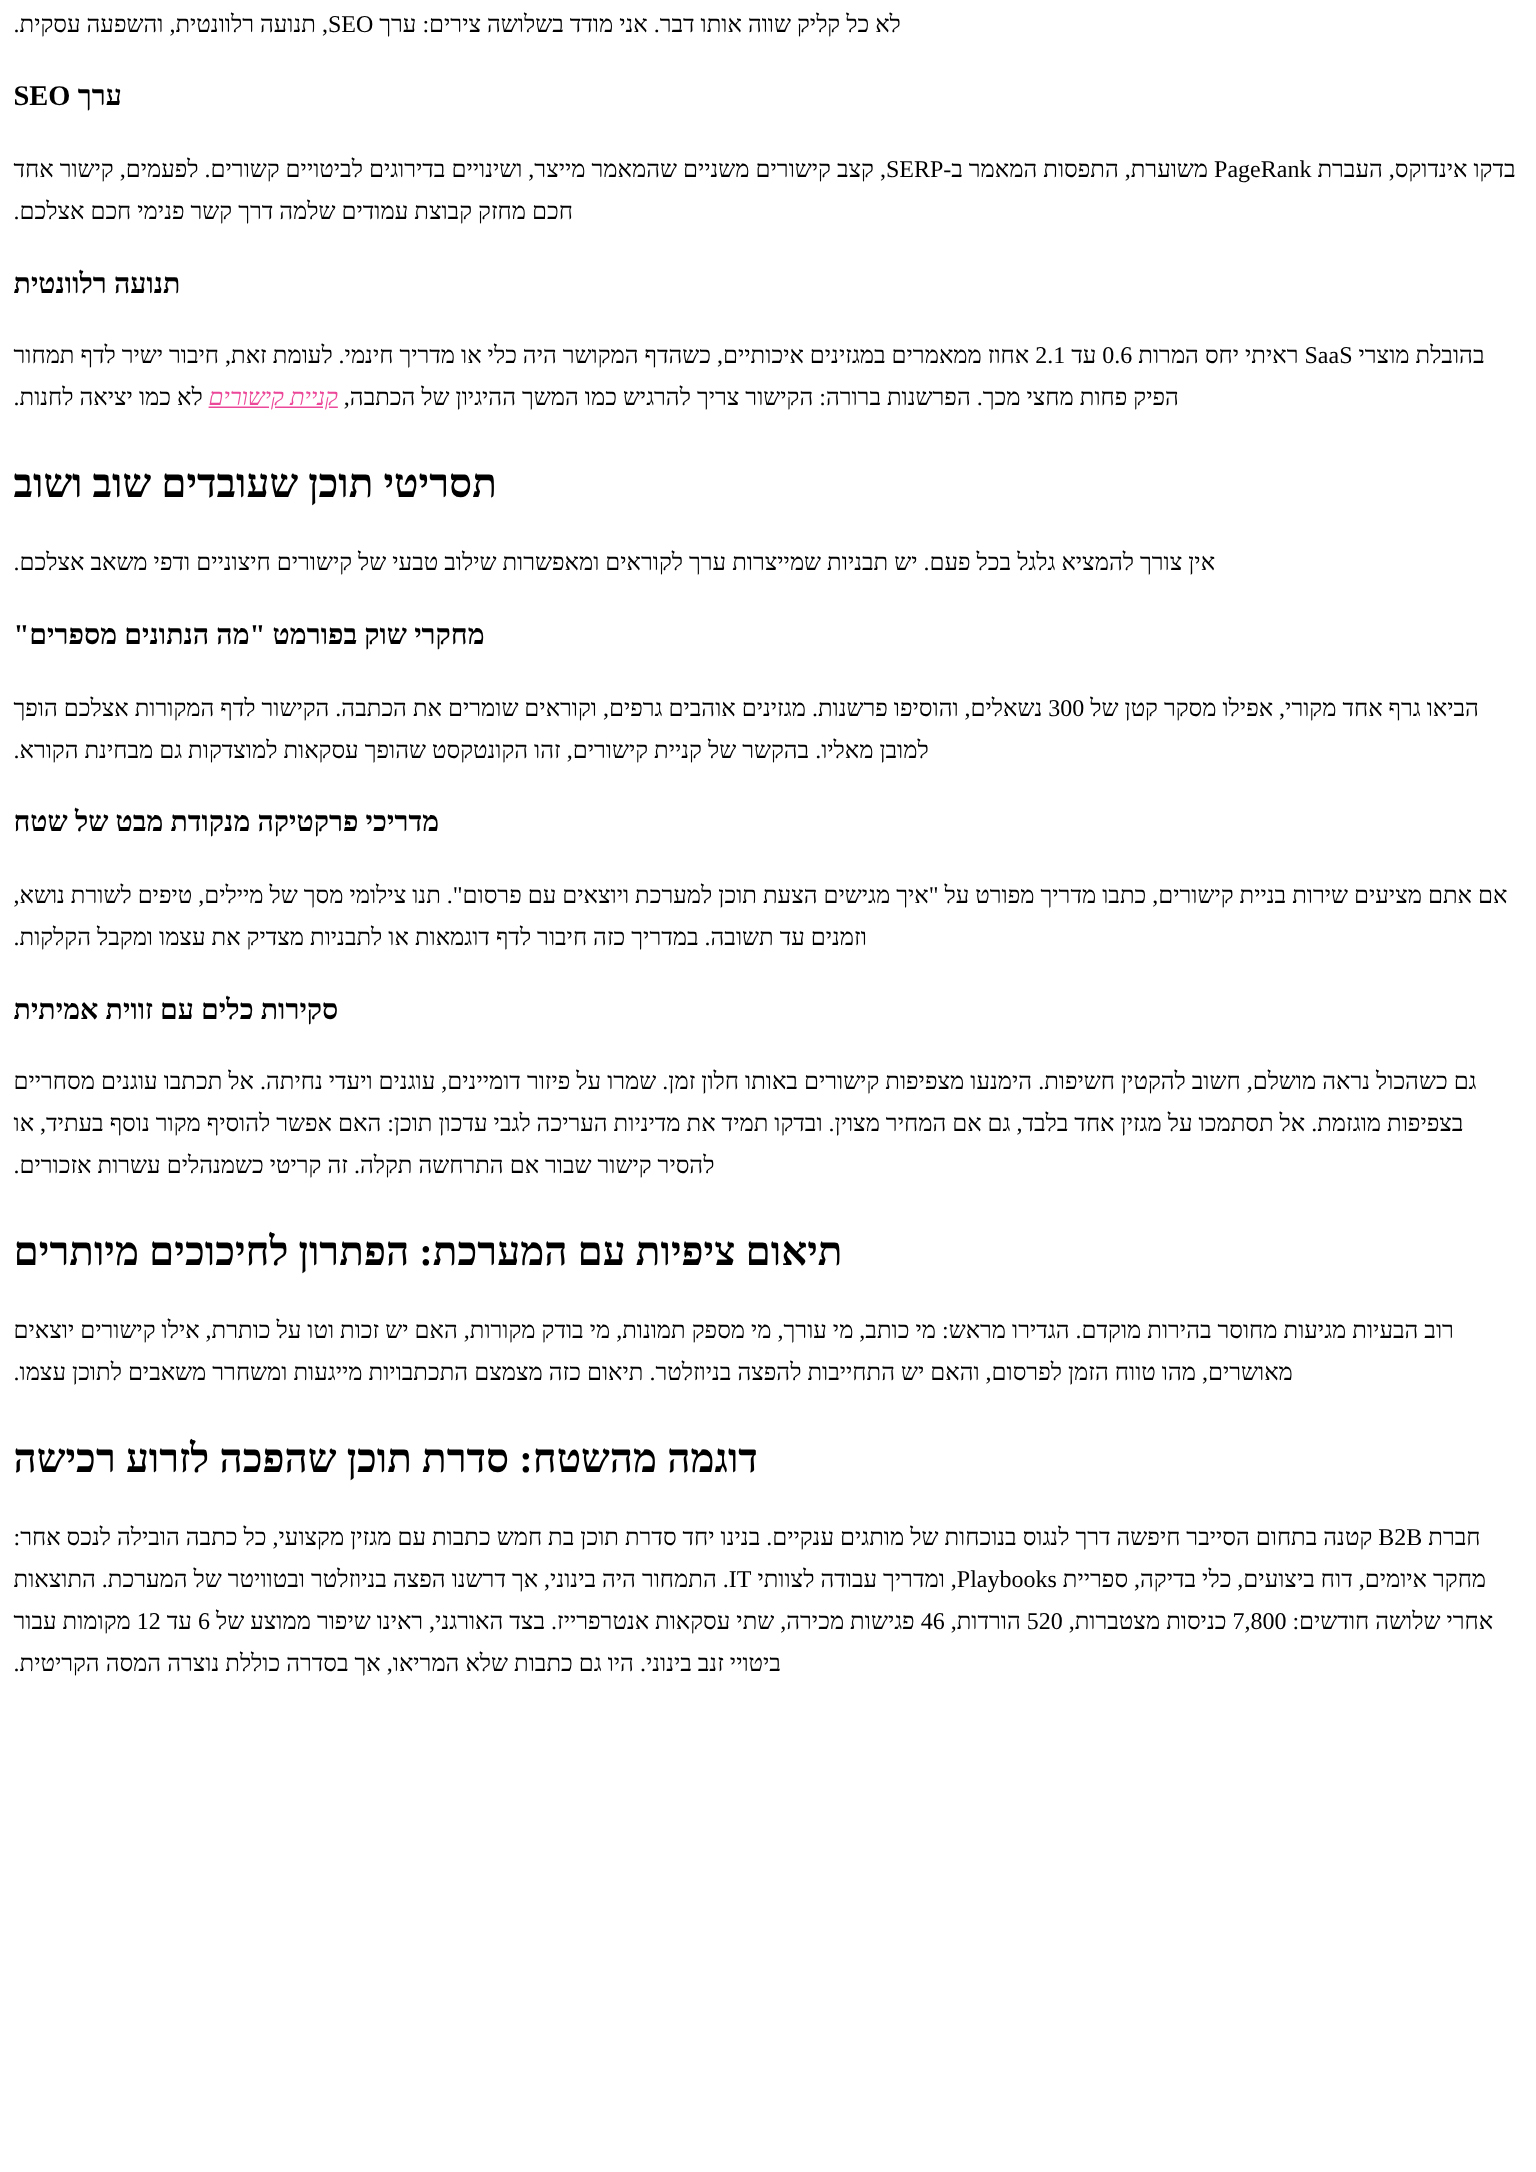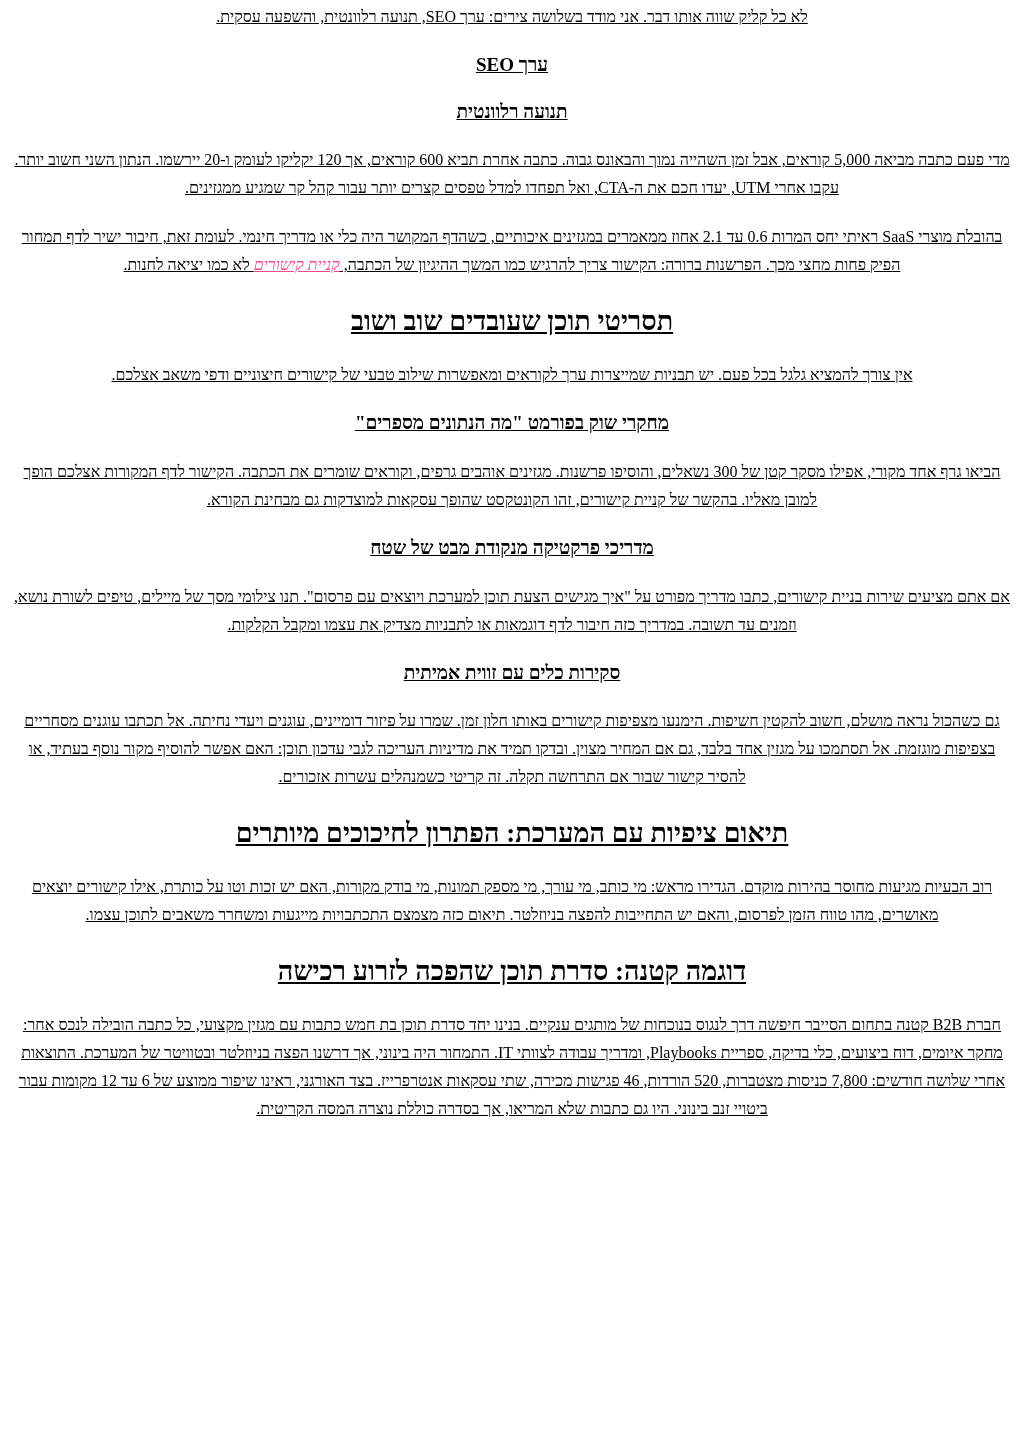--- a/index.html
+++ b/index.html
@@ -8,24 +8,23 @@
     background: #ffffff;
     color: #000000;
     font-family: "Liberation Serif", "DejaVu Serif", "DejaVu Sans", serif;
   }
   .page {
     width: 1024px;
     height: 1448px;
     box-sizing: border-box;
     padding: 3px 9px 0 9px;
     direction: rtl;
-    text-align: center;
+    text-align: left;
     overflow: hidden;
     background: #ffffff;
-    text-decoration: underline;
   }
   p.body-text {
     font-size: 16px;
     line-height: 28px;
     margin: 21px 0;
   }
   p.intro {
     margin-top: 0;
   }
   h2.big-heading {
@@ -48,38 +47,38 @@
   }
 </style>
 </head>
 <body>
 
 <article class="page">
 
   <p class="body-text intro">לא כל קליק שווה אותו דבר. אני מודד בשלושה צירים: ערך SEO, תנועה רלוונטית, והשפעה עסקית.</p>
 
   <h3 class="sub-heading">ערך SEO</h3>
+  <p class="body-text">בדקו אינדוקס, העברת PageRank משוערת, התפסות המאמר ב-SERP, קצב קישורים משניים שהמאמר מייצר, ושינויים בדירוגים לביטויים קשורים. לפעמים, קישור אחד חכם מחזק קבוצת עמודים שלמה דרך קשר פנימי חכם אצלכם.</p>
 
   <h3 class="sub-heading">תנועה רלוונטית</h3>
-  <p class="body-text">מדי פעם כתבה מביאה 5,000 קוראים, אבל זמן השהייה נמוך והבאונס גבוה. כתבה אחרת תביא 600 קוראים, אך 120 יקליקו לעומק ו-20 יירשמו. הנתון השני חשוב יותר. עקבו אחרי UTM, יעדו חכם את ה-CTA, ואל תפחדו למדל טפסים קצרים יותר עבור קהל קר שמגיע ממגזינים.</p>
 
   <p class="body-text"><span>בהובלת מוצרי SaaS ראיתי יחס המרות 0.6 עד 2.1 אחוז ממאמרים במגזינים איכותיים, כשהדף המקושר היה כלי או מדריך חינמי. לעומת זאת, חיבור ישיר לדף תמחור הפיק פחות מחצי מכך. הפרשנות ברורה: הקישור צריך להרגיש כמו המשך ההיגיון של הכתבה, </span><a class="article-link">קניית קישורים</a><span> לא כמו יציאה לחנות.</span></p>
 
   <h2 class="big-heading">תסריטי תוכן שעובדים שוב ושוב</h2>
   <p class="body-text">אין צורך להמציא גלגל בכל פעם. יש תבניות שמייצרות ערך לקוראים ומאפשרות שילוב טבעי של קישורים חיצוניים ודפי משאב אצלכם.</p>
 
   <h3 class="sub-heading">מחקרי שוק בפורמט "מה הנתונים מספרים"</h3>
   <p class="body-text">הביאו גרף אחד מקורי, אפילו מסקר קטן של 300 נשאלים, והוסיפו פרשנות. מגזינים אוהבים גרפים, וקוראים שומרים את הכתבה. הקישור לדף המקורות אצלכם הופך למובן מאליו. בהקשר של קניית קישורים, זהו הקונטקסט שהופך עסקאות למוצדקות גם מבחינת הקורא.</p>
 
   <h3 class="sub-heading">מדריכי פרקטיקה מנקודת מבט של שטח</h3>
   <p class="body-text">אם אתם מציעים שירות בניית קישורים, כתבו מדריך מפורט על "איך מגישים הצעת תוכן למערכת ויוצאים עם פרסום". תנו צילומי מסך של מיילים, טיפים לשורת נושא, וזמנים עד תשובה. במדריך כזה חיבור לדף דוגמאות או לתבניות מצדיק את עצמו ומקבל הקלקות.</p>
 
   <h3 class="sub-heading">סקירות כלים עם זווית אמיתית</h3>
 
   <p class="body-text">גם כשהכול נראה מושלם, חשוב להקטין חשיפות. הימנעו מצפיפות קישורים באותו חלון זמן. שמרו על פיזור דומיינים, עוגנים ויעדי נחיתה. אל תכתבו עוגנים מסחריים בצפיפות מוגזמת. אל תסתמכו על מגזין אחד בלבד, גם אם המחיר מצוין. ובדקו תמיד את מדיניות העריכה לגבי עדכון תוכן: האם אפשר להוסיף מקור נוסף בעתיד, או להסיר קישור שבור אם התרחשה תקלה. זה קריטי כשמנהלים עשרות אזכורים.</p>
 
   <h2 class="big-heading">תיאום ציפיות עם המערכת: הפתרון לחיכוכים מיותרים</h2>
   <p class="body-text">רוב הבעיות מגיעות מחוסר בהירות מוקדם. הגדירו מראש: מי כותב, מי עורך, מי מספק תמונות, מי בודק מקורות, האם יש זכות וטו על כותרת, אילו קישורים יוצאים מאושרים, מהו טווח הזמן לפרסום, והאם יש התחייבות להפצה בניוזלטר. תיאום כזה מצמצם התכתבויות מייגעות ומשחרר משאבים לתוכן עצמו.</p>
 
-  <h2 class="big-heading">דוגמה קטנה: סדרת תוכן שהפכה לזרוע רכישה</h2>
+  <h2 class="big-heading">דוגמה מהשטח: סדרת תוכן שהפכה לזרוע רכישה</h2>
   <p class="body-text">חברת B2B קטנה בתחום הסייבר חיפשה דרך לנגוס בנוכחות של מותגים ענקיים. בנינו יחד סדרת תוכן בת חמש כתבות עם מגזין מקצועי, כל כתבה הובילה לנכס אחר: מחקר איומים, דוח ביצועים, כלי בדיקה, ספריית Playbooks, ומדריך עבודה לצוותי IT. התמחור היה בינוני, אך דרשנו הפצה בניוזלטר ובטוויטר של המערכת. התוצאות אחרי שלושה חודשים: 7,800 כניסות מצטברות, 520 הורדות, 46 פגישות מכירה, שתי עסקאות אנטרפרייז. בצד האורגני, ראינו שיפור ממוצע של 6 עד 12 מקומות עבור ביטויי זנב בינוני. היו גם כתבות שלא המריאו, אך בסדרה כוללת נוצרה המסה הקריטית.</p>
 
 </article>
 
 </body></html>

